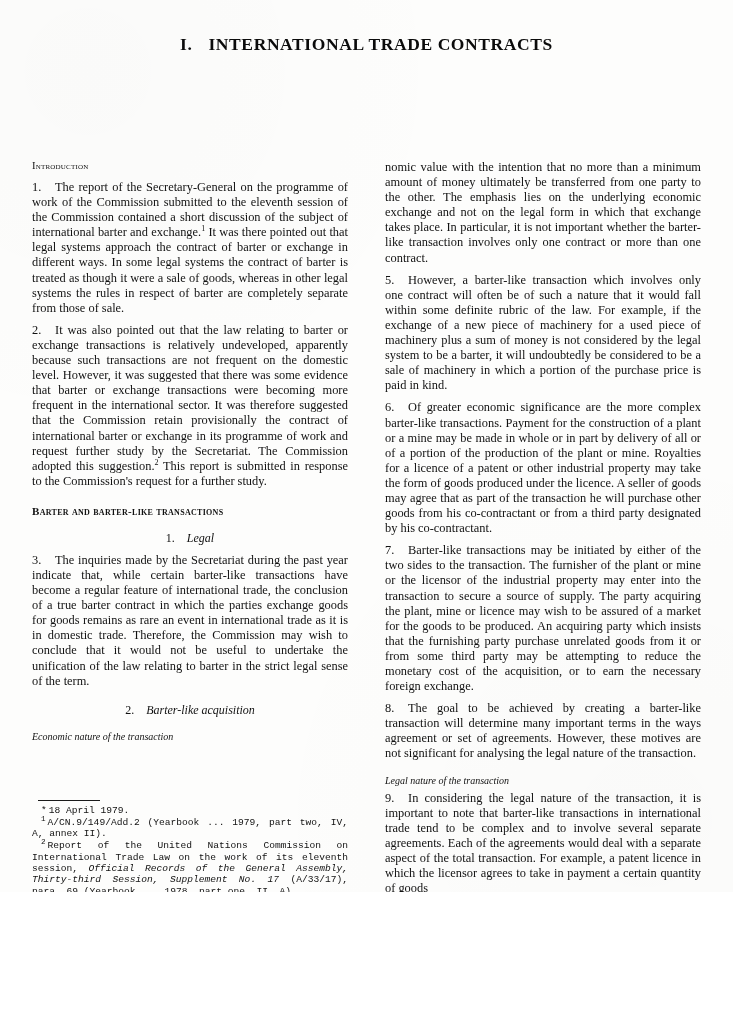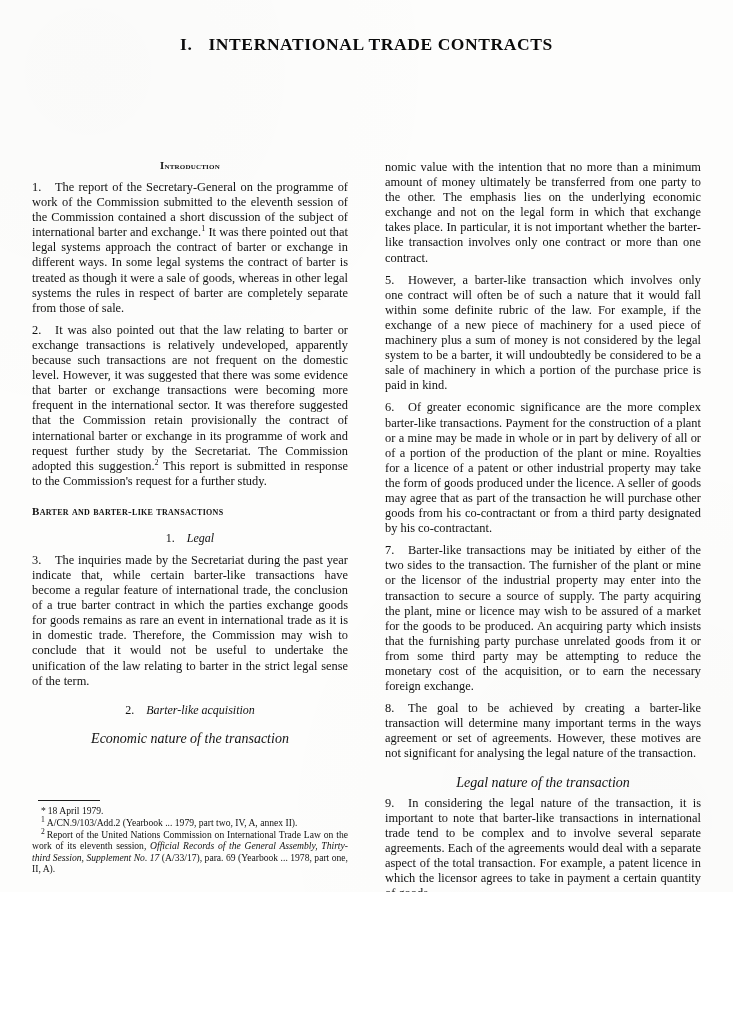--- a/index.html
+++ b/index.html
@@ -58,23 +58,22 @@
   }
   .col {
     position: absolute;
     top: 0;
     width: 316px;
   }
   .col-left  { left: 0; }
   .col-right { left: 353px; }
 
   .sec-head {
-    text-align: center;
     font-size: 10.6px;
-    font-weight: bold;
+    font-weight: normal;
     margin: 0 0 9px 0;
     letter-spacing: 0.2px;
   }
   .smallcaps {
     font-variant: small-caps;
     text-transform: lowercase;
   }
   .smallcaps::first-letter { text-transform: uppercase; }
 
   .sec-head-caps {
@@ -88,24 +87,24 @@
     text-align: center;
     font-size: 12px;
     margin: 14px 0 7px 0;
     font-style: italic;
   }
   .num-head .n {
     font-style: normal;
     margin-right: 12px;
   }
   .sub-head {
-    font-size: 14px;
+    font-size: 10px;
     font-style: italic;
     margin: 13px 0 5px 0;
-    text-align: center;
+    text-align: left;
   }
 
   p.para {
     margin: 0 0 7px 0;
     font-size: 12.4px;
     line-height: 15.1px;
     text-align: justify;
     text-indent: 0;
     hyphens: manual;
   }
@@ -119,20 +118,21 @@
     vertical-align: super;
     line-height: 0;
   }
 
   
   .footnotes {
     position: absolute;
     left: 32px;
     top: 800px;
     width: 316px;
+    font-family: Liberation Mono, monospace;
   }
   .fn-rule {
     width: 62px;
     height: 0;
     border-top: 1.2px solid #1a1a1a;
     margin: 0 0 4px 6px;
   }
   .fn {
     font-size: 9.6px;
     line-height: 11.4px;
@@ -226,20 +226,20 @@
       <p class="para"><span class="pn">9.</span><span>In considering the legal nature of the transaction, it is important to note that barter-like transactions in international trade tend to be complex and to involve several separate agreements. Each of the agreements would deal with a separate aspect of the total transaction. For example, a patent licence in which the licensor agrees to take in payment a certain quantity of goods</span></p>
 
     </div>
   </div>
 
   <div class="footnotes">
     <div class="fn-rule"></div>
 
     <p class="fn"><span class="star">*</span><span>18 April 1979.</span></p>
 
-    <p class="fn"><span class="mark">1</span><span>A/CN.9/103/Add.2 (Yearbook ... 1979, part two, IV, A, annex II).</span></p>
+    <p class="fn"><span class="mark">1</span><span>A/CN.9/149/Add.2 (Yearbook ... 1979, part two, IV, A, annex II).</span></p>
 
     <p class="fn"><span class="mark">2</span><span>Report of the United Nations Commission on International Trade Law on the work of its eleventh session, </span><i>Official Records of the General Assembly, Thirty-third Session, Supplement No. 17</i><span> (A/33/17), para. 69 (Yearbook ... 1978, part one, II, A).</span></p>
   </div>
 
   <div class="page-number">37</div>
 
 </div>
 
 </body></html>

